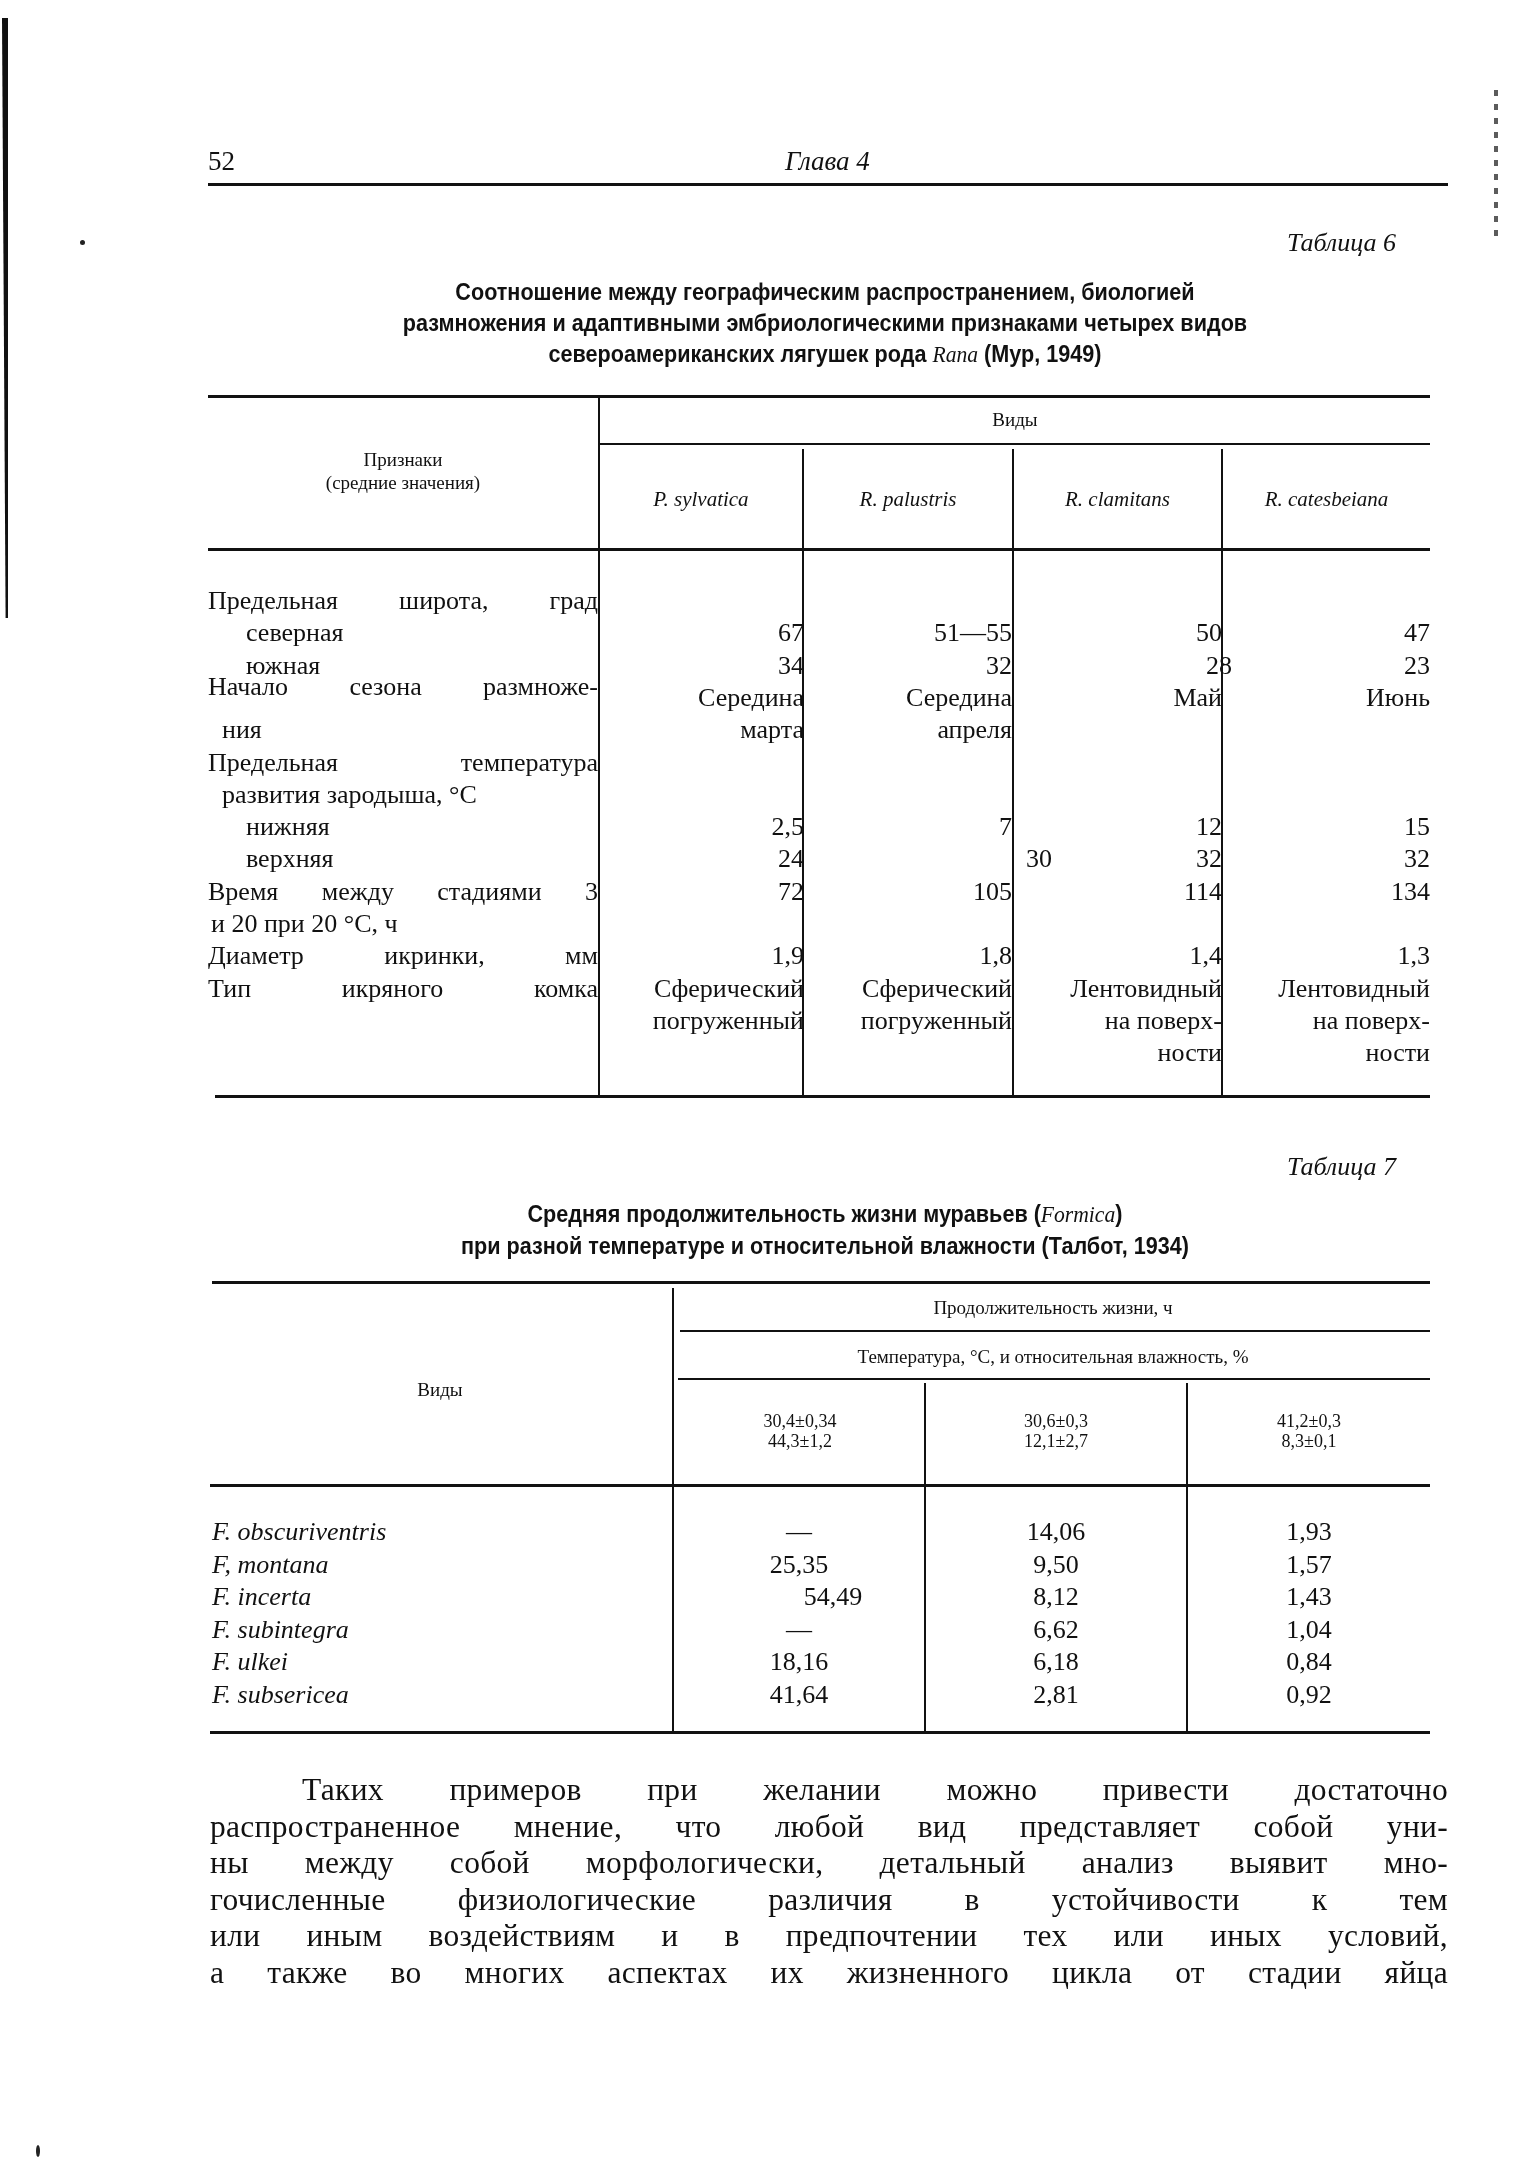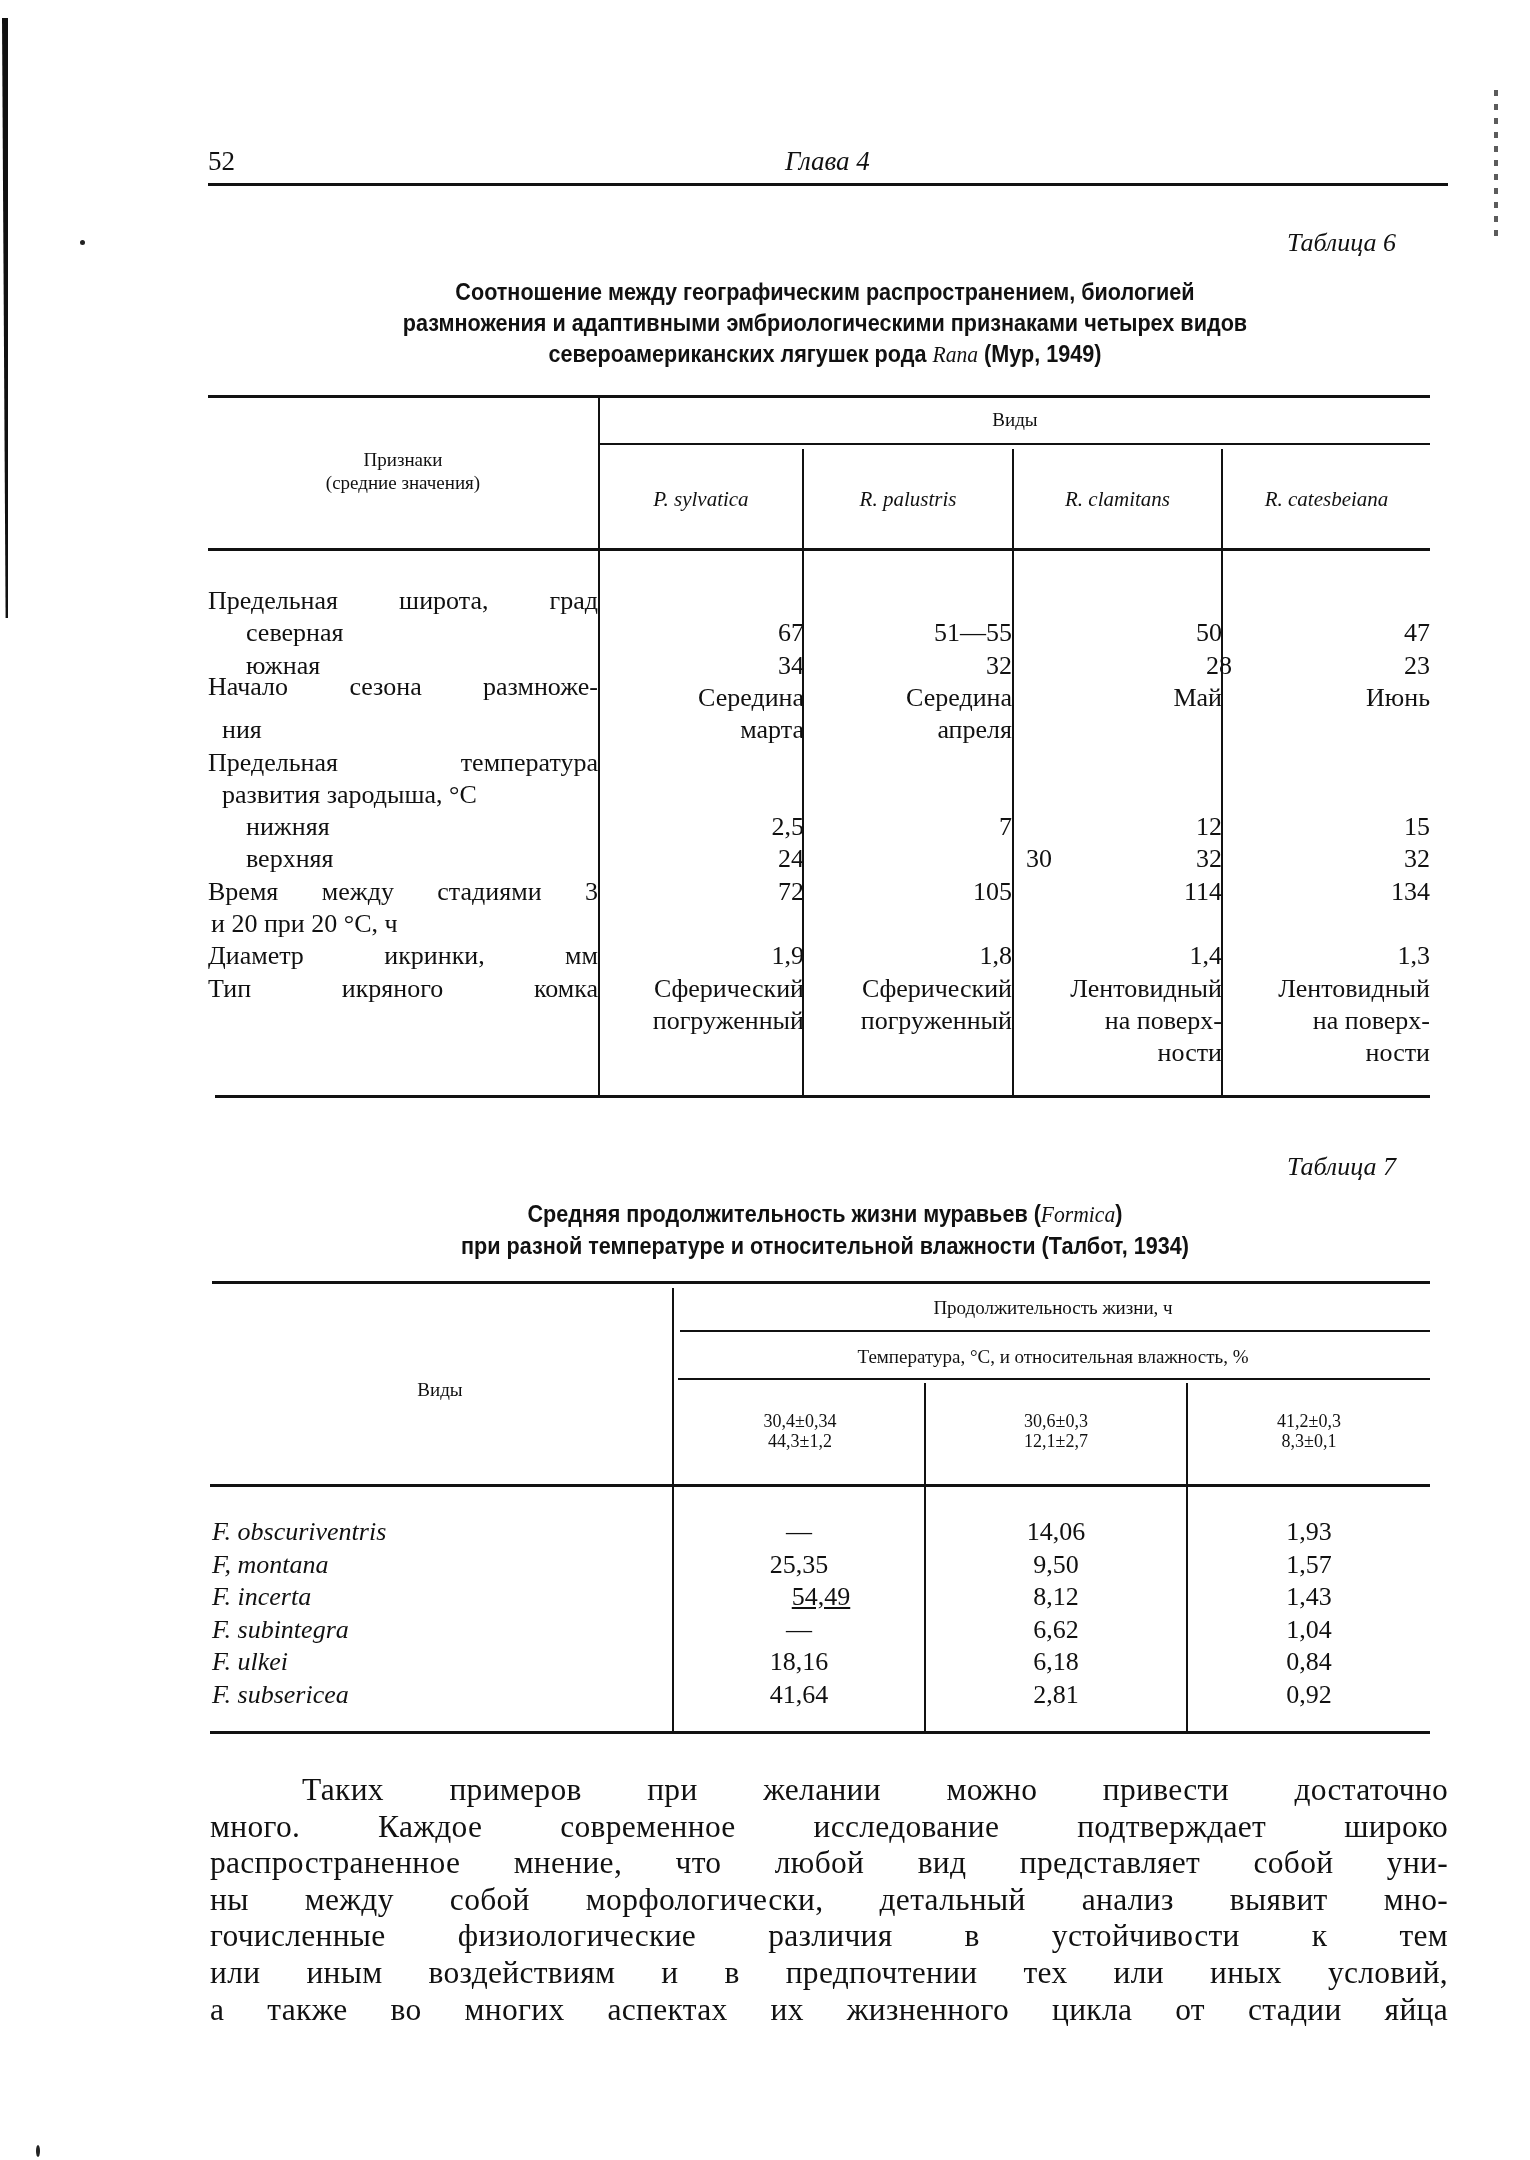--- a/index.html
+++ b/index.html
@@ -192,39 +192,38 @@
   <div class="abs" id="t7body" style="left:212px;top:1516px;width:1218px">
       <div class="abs t7 it" style="left: 0px; top: 0px;">F. obscuriventris</div>
       <div class="abs t7 c" style="left: 462px; top: 0px; width: 250px;">—</div>
       <div class="abs t7 c" style="left: 714px; top: 0px; width: 260px;">14,06</div>
       <div class="abs t7 c" style="left: 976px; top: 0px; width: 242px;">1,93</div>
       <div class="abs t7 it" style="left: 0px; top: 32.5px;">F, montana</div>
       <div class="abs t7 c" style="left: 462px; top: 32.5px; width: 250px;">25,35</div>
       <div class="abs t7 c" style="left: 714px; top: 32.5px; width: 260px;">9,50</div>
       <div class="abs t7 c" style="left: 976px; top: 32.5px; width: 242px;">1,57</div>
       <div class="abs t7 it" style="left: 0px; top: 65px;">F. incerta</div>
-      <div class="abs t7 c" style="left: 462px; top: 65px; width: 294px; text-decoration: underline;">54,49</div>
+      <div class="abs t7 c" style="left: 474px; top: 65px; width: 294px;">54,49</div>
       <div class="abs t7 c" style="left: 714px; top: 65px; width: 260px;">8,12</div>
       <div class="abs t7 c" style="left: 976px; top: 65px; width: 242px;">1,43</div>
       <div class="abs t7 it" style="left: 0px; top: 97.5px;">F. subintegra</div>
       <div class="abs t7 c" style="left: 462px; top: 97.5px; width: 250px;">—</div>
       <div class="abs t7 c" style="left: 714px; top: 97.5px; width: 260px;">6,62</div>
       <div class="abs t7 c" style="left: 976px; top: 97.5px; width: 242px;">1,04</div>
       <div class="abs t7 it" style="left: 0px; top: 130px;">F. ulkei</div>
       <div class="abs t7 c" style="left: 462px; top: 130px; width: 250px;">18,16</div>
       <div class="abs t7 c" style="left: 714px; top: 130px; width: 260px;">6,18</div>
       <div class="abs t7 c" style="left: 976px; top: 130px; width: 242px;">0,84</div>
       <div class="abs t7 it" style="left: 0px; top: 162.5px;">F. subsericea</div>
       <div class="abs t7 c" style="left: 462px; top: 162.5px; width: 250px;">41,64</div>
       <div class="abs t7 c" style="left: 714px; top: 162.5px; width: 260px;">2,81</div>
       <div class="abs t7 c" style="left: 976px; top: 162.5px; width: 242px;">0,92</div>
     </div>
 </div>
 
 <div class="abs para" id="para">
     <span>Таких примеров при желании можно привести достаточно</span>
-    <span>много. Каждое современное исследование подтверждает широко</span>
     <span>распространенное мнение, что любой вид представляет собой уни-</span>
     <span>ны между собой морфологически, детальный анализ выявит мно-</span>
     <span>гочисленные физиологические различия в устойчивости к тем</span>
     <span>или иным воздействиям и в предпочтении тех или иных условий,</span>
     <span style="text-align-last: justify;">а также во многих аспектах их жизненного цикла от стадии яйца</span>
   </div>
 
 </body></html>

